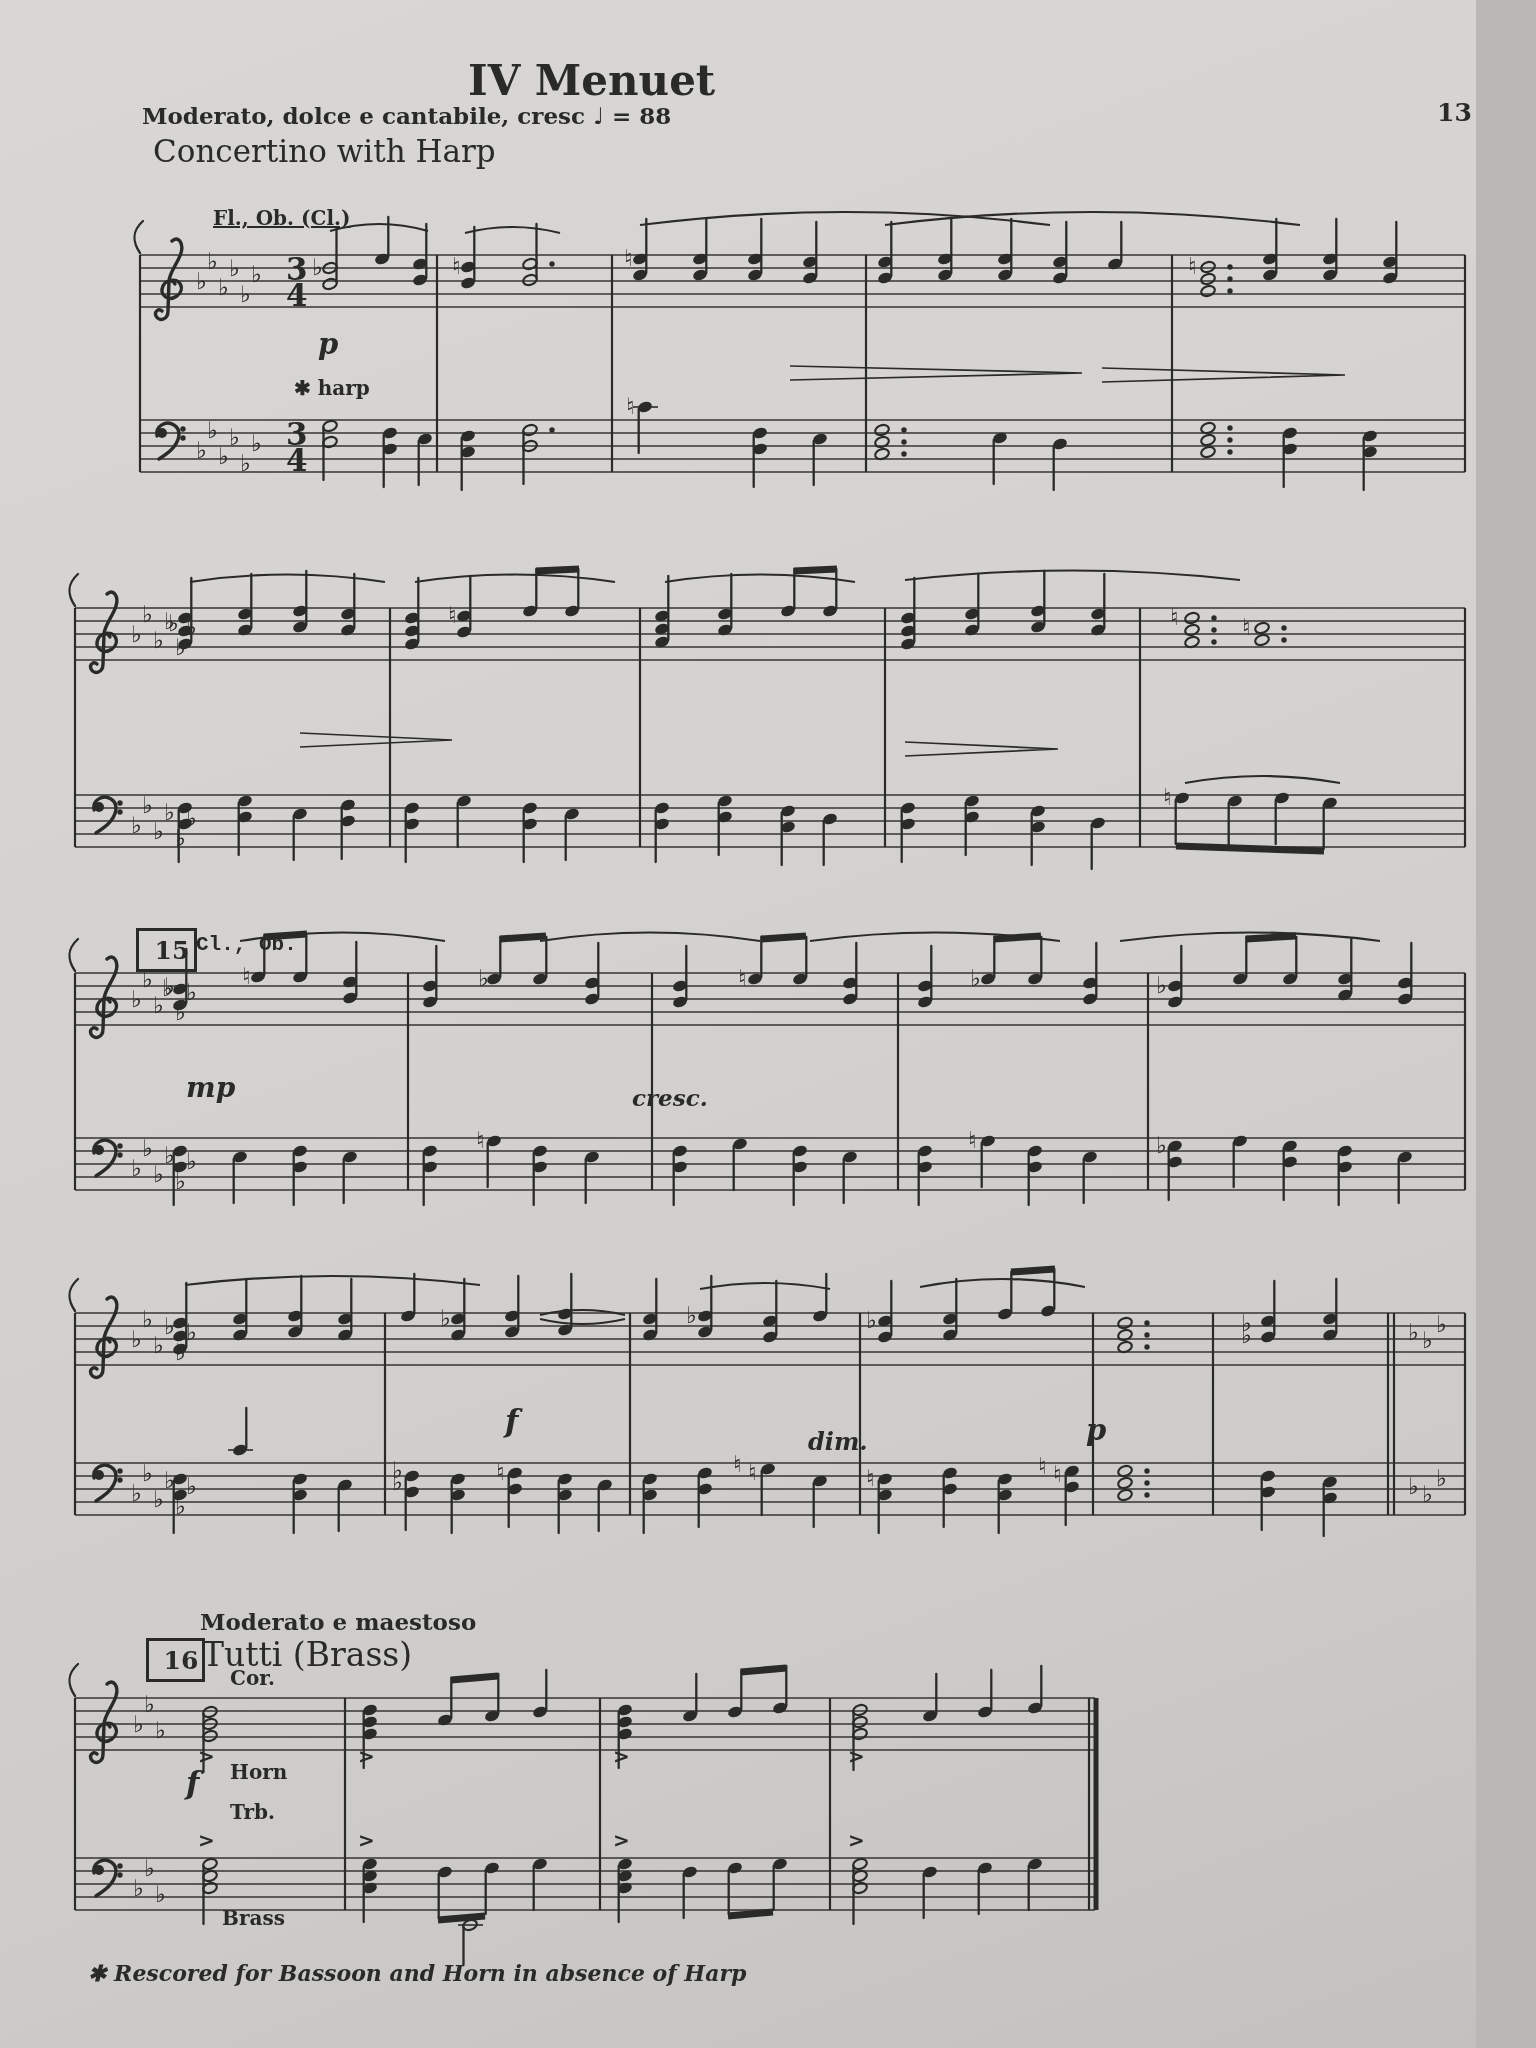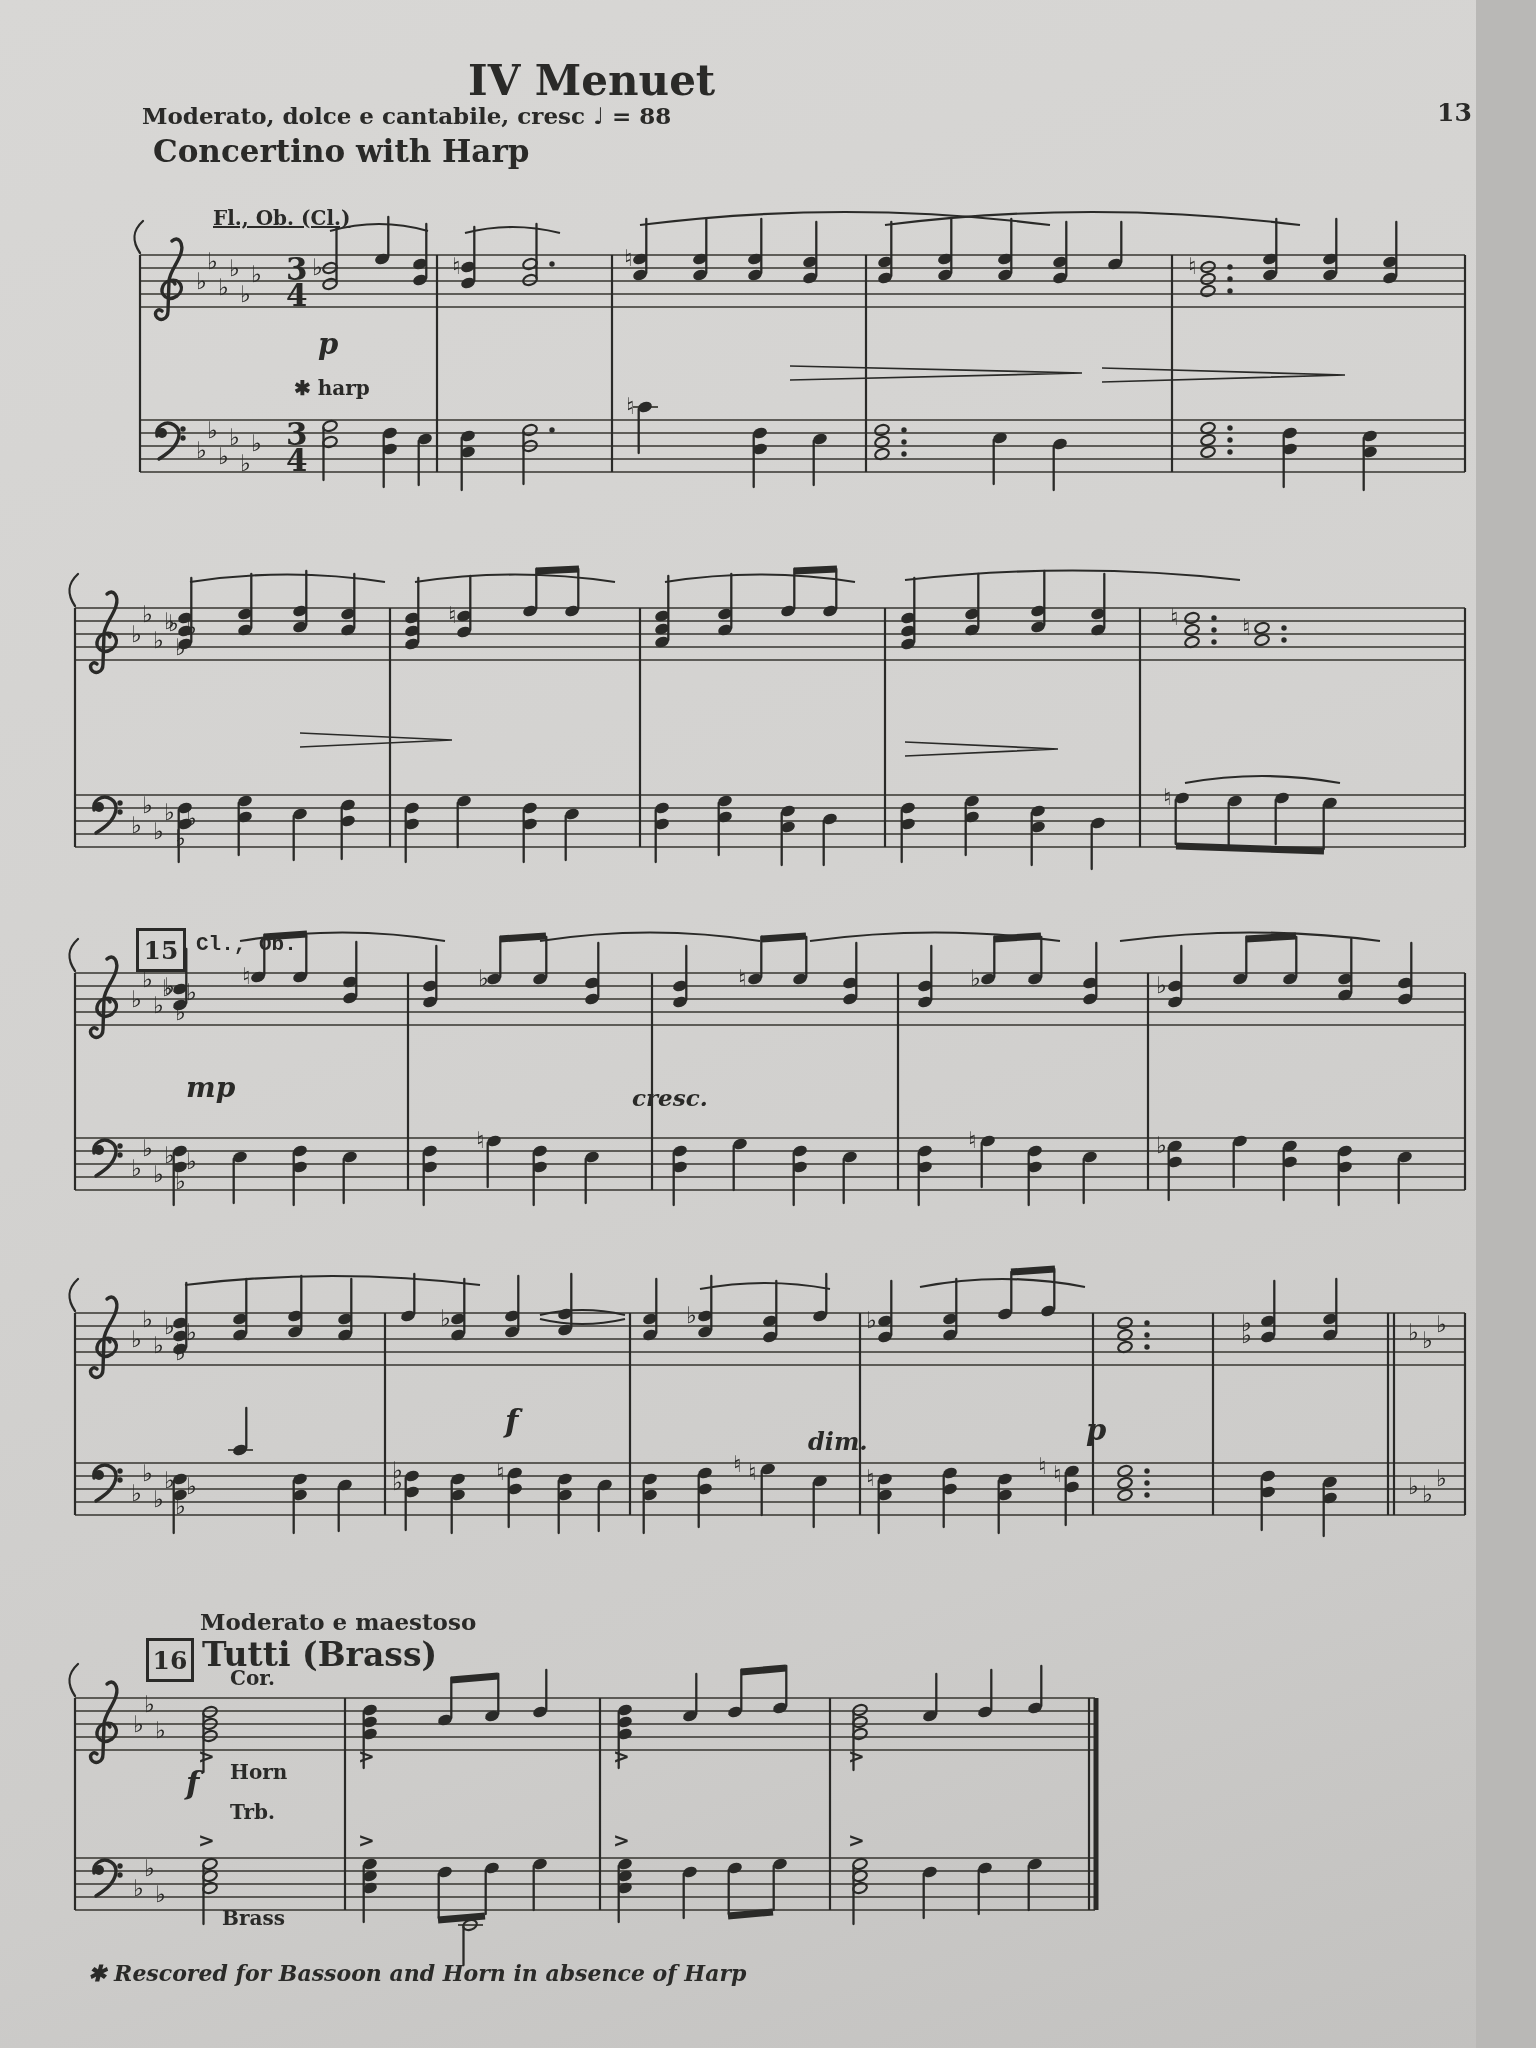--- a/index.html
+++ b/index.html
@@ -1,23 +1,23 @@
 <!DOCTYPE html>
 <html><head>
 <meta charset="utf-8">
 <style>
   html,body{margin:0;padding:0;background:#b9b8b6;}
   .page{position:relative;width:1476px;height:2048px;overflow:hidden;
         background:linear-gradient(160deg,#d8d7d5 0%,#d3d2d0 45%,#cdccca 75%,#c2c1bf 100%);}
   .t{position:absolute;color:#2a2a28;font-family:"DejaVu Serif","Liberation Serif",serif;
-     line-height:1;white-space:nowrap;font-weight:bold;}
+     line-height:1;white-space:nowrap;}
   .b{font-weight:bold}.i{font-style:italic}
   .notef{font-family:"DejaVu Sans",sans-serif;}
   .box{position:absolute;border:3px solid #2a2a28;display:flex;align-items:center;justify-content:center;
-       font-family:"DejaVu Serif",serif;font-weight:bold;color:#2a2a28;background:transparent;}
+       font-family:"DejaVu Serif",serif;font-weight:bold;color:#2a2a28;background:transparent;padding-left:11px;}
   svg.music{position:absolute;left:0;top:0;}
   .sl{stroke:#36352f;stroke-width:1.7;}
   .bar{stroke:#2a2a28;stroke-width:2.2;}
   .barthick{stroke:#2a2a28;stroke-width:5;}
   .st{stroke:#2a2a28;stroke-width:2.3;stroke-linecap:round;fill:none;}
   .st3{stroke:#2a2a28;stroke-width:3.4;stroke-linecap:round;fill:none;}
   .beam{stroke:#2a2a28;stroke-width:7;stroke-linecap:butt;}
   .slur{stroke:#2a2a28;stroke-width:2.2;fill:none;}
   .hp{stroke:#2a2a28;stroke-width:1.7;fill:none;}
   .ink{fill:#2a2a28;}

